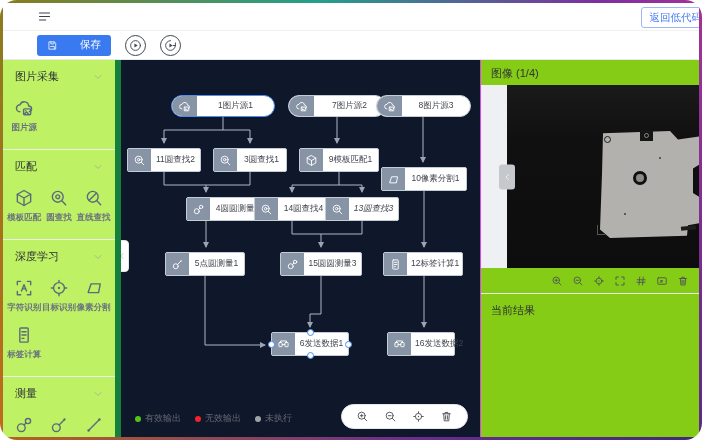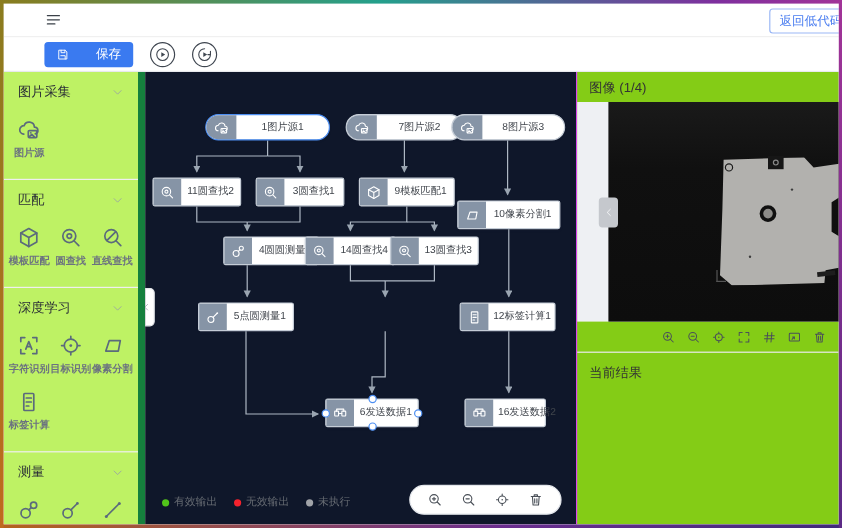--- a/index.html
+++ b/index.html
@@ -1,17 +1,17 @@
 <!DOCTYPE html>
 <html><head>
 <meta charset="utf-8">
 <style>
   * { margin:0; padding:0; box-sizing:border-box; }
   html,body { width:702px; height:440px; font-family:"Liberation Sans","DejaVu Sans",sans-serif; background:#fff; }
-  .frame { position:relative; width:702px; height:440px; padding:3px; overflow:hidden; background:#fff; }
+  .frame { position:relative; width:702px; height:440px; padding:3px; overflow:hidden; background:#fff;border-radius:17px; }
   .edge { position:absolute; z-index:60; }
   .edge.top{left:0;right:0;top:0;height:3px;background:linear-gradient(90deg,#8a7c1e,#24a08c 45%,#7e2f9e 85%,#a23398);}
   .edge.bottom{left:0;right:0;bottom:0;height:3px;background:linear-gradient(90deg,#b5641c,#6a2d8f 60%,#3f2a7a);}
   .edge.left{left:0;top:0;bottom:0;width:3px;background:linear-gradient(180deg,#8a7c1e,#c06a1e);}
   .edge.right{right:0;top:0;bottom:0;width:3px;background:linear-gradient(180deg,#a23398,#5b2a85);}
   .app { width:696px; height:434px; display:flex; flex-direction:column; background:#fff; overflow:hidden; }
 
   .svgi { display:inline-flex; }
   .svgi svg { width:100%; height:100%; display:block; }
 
@@ -425,21 +425,21 @@
               <span class="svgi">
                 <svg viewBox="0 0 24 24" fill="none" stroke="currentColor" stroke-width="1.7" stroke-linecap="round" stroke-linejoin="round">
                   <circle cx="10.5" cy="10.5" r="6.5"></circle>
                   <circle cx="10.5" cy="10.5" r="2.3"></circle>
                   <path d="M15.4 15.4L20 20"></path>
                 </svg>
               </span>
             </span>
           <span class="nlabel">14圆查找4</span>
         </div>
-        <div class="node" style="left:204px;top:137px;width:74px;">
+        <div class="node" style="left:204px;top:137px;width:74px;font-style:italic;">
           <span class="nicon">
               <span class="svgi">
                 <svg viewBox="0 0 24 24" fill="none" stroke="currentColor" stroke-width="1.7" stroke-linecap="round" stroke-linejoin="round">
                   <circle cx="10.5" cy="10.5" r="6.5"></circle>
                   <circle cx="10.5" cy="10.5" r="2.3"></circle>
                   <path d="M15.4 15.4L20 20"></path>
                 </svg>
               </span>
             </span>
           <span class="nlabel">13圆查找3</span>
@@ -449,20 +449,32 @@
           <span class="nicon">
               <span class="svgi">
                 <svg viewBox="0 0 24 24" fill="none" stroke="currentColor" stroke-width="1.7" stroke-linecap="round" stroke-linejoin="round">
                   <circle cx="8.8" cy="15.2" r="4.6"></circle>
                   <path d="M12.1 11.9L18 6"></path>
                   <circle cx="18.6" cy="5.4" r="1.4" fill="currentColor" stroke="none"></circle>
                 </svg>
               </span>
             </span>
           <span class="nlabel">5点圆测量1</span>
+        </div>
+        <div class="node" style="left:159px;top:192px;width:82px;">
+          <span class="nicon">
+              <span class="svgi">
+                <svg viewBox="0 0 24 24" fill="none" stroke="currentColor" stroke-width="1.7" stroke-linecap="round" stroke-linejoin="round">
+                  <circle cx="8.8" cy="15.2" r="4.6"></circle>
+                  <circle cx="16.8" cy="7.2" r="3.1"></circle>
+                  <path d="M12.1 11.9l2.3-2.3"></path>
+                </svg>
+              </span>
+            </span>
+          <span class="nlabel">15圆圆测量3</span>
         </div>
         <div class="node" style="left:262px;top:192px;width:80px;">
           <span class="nicon">
               <span class="svgi">
                 <svg viewBox="0 0 24 24" fill="none" stroke="currentColor" stroke-width="1.7" stroke-linecap="round" stroke-linejoin="round">
                   <rect x="7" y="3.5" width="10" height="17" rx="1"></rect>
                   <path d="M9.5 8h5M9.5 12h5M9.5 16h2.5"></path>
                 </svg>
               </span>
             </span>

